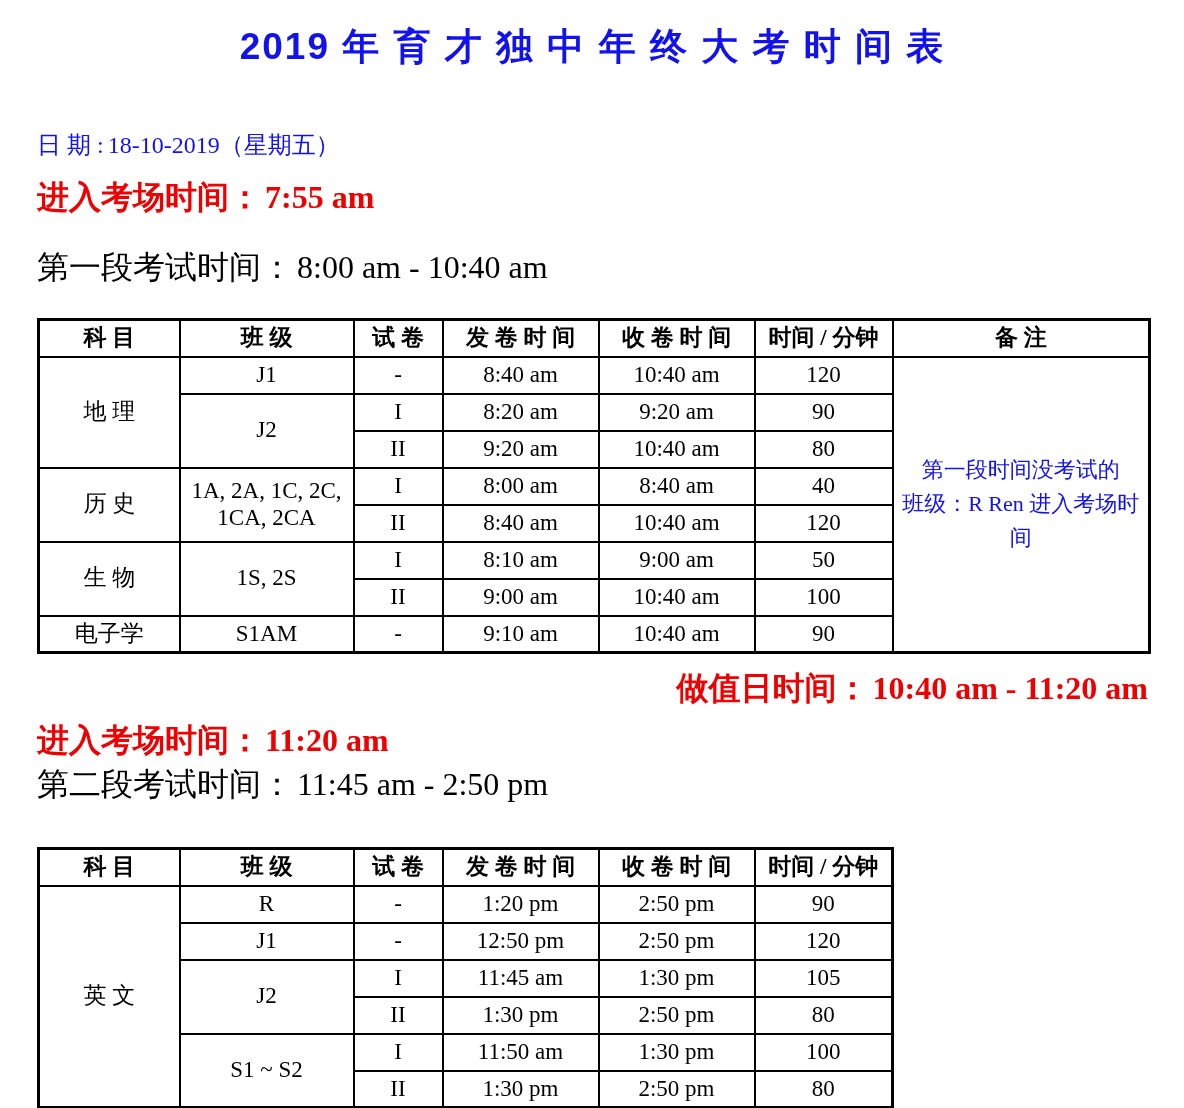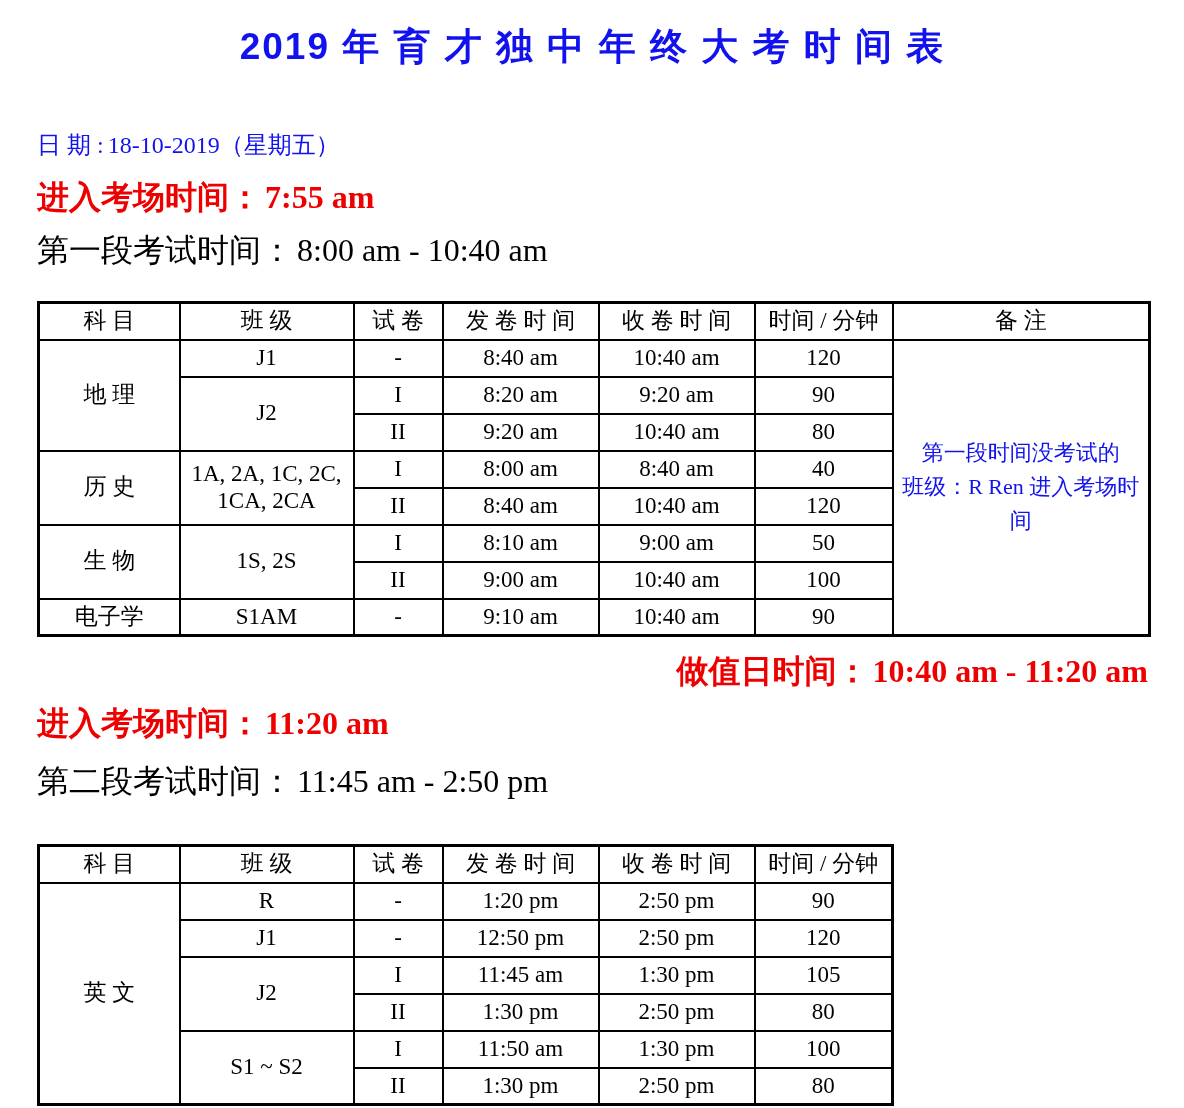--- a/index.html
+++ b/index.html
@@ -44,61 +44,60 @@
     font-size: 24px;
     font-weight: normal;
     color: var(--blue);
   }
   .enter1-line {
     margin-top: 15px;
     font-weight: bold;
     color: var(--red);
   }
   .session1-line {
-    margin-top: 9px;
+    margin-top: 26px;
     color: var(--black);
   }
   .break-line {
     margin-top: 30px;
     font-weight: bold;
     color: var(--blue);
   }
   .duty-line {
     margin-top: 13px;
     font-weight: bold;
     color: var(--red);
     text-align: right;
   }
   .enter2-line {
     margin-top: 8px;
     font-weight: bold;
     color: var(--red);
   }
   .session2-line {
-    margin-top: 14px;
     color: var(--black);
   }
   table {
     border-collapse: collapse;
     table-layout: fixed;
     border: 3px solid #000;
   }
   .t1 { margin-top: 28px; width: 1111px; }
   .t2 { margin-top: 40px; width: 854px; }
   th, td {
     border: 2px solid #000;
     text-align: center;
     vertical-align: middle;
     padding: 0;
     height: 37px;
     font-size: 23px;
     line-height: 1.15;
     overflow: hidden;
   }
-  th { font-weight: normal; white-space: nowrap; }
+  th { font-weight: bold; white-space: nowrap; }
   td.subj { font-weight: normal; }
   td.cls { padding: 0 6px; }
   td.remark {
     color: var(--blue);
     font-size: 22px;
     line-height: 1.55;
     padding: 0 4px;
     margin-left: 28px;
   }
 </style>

